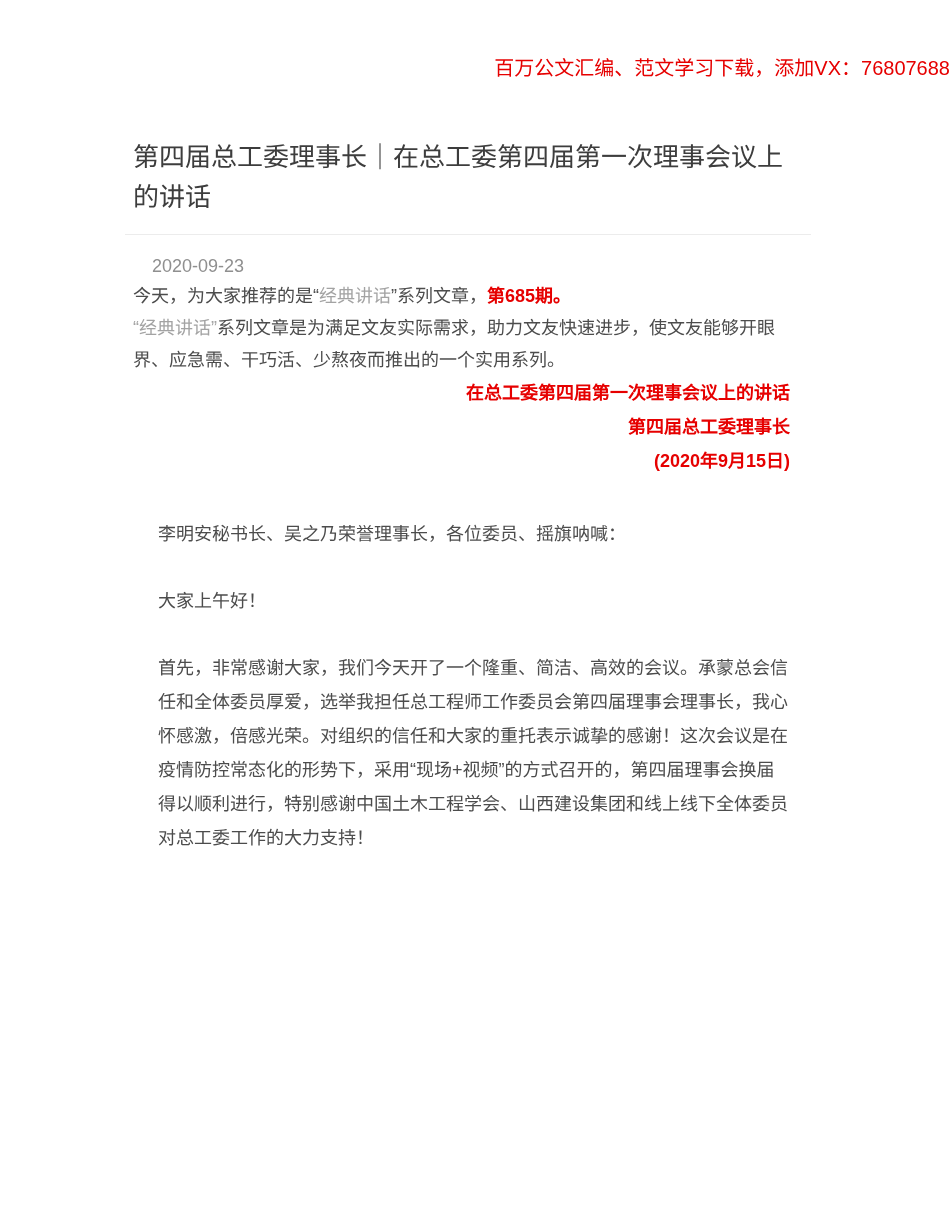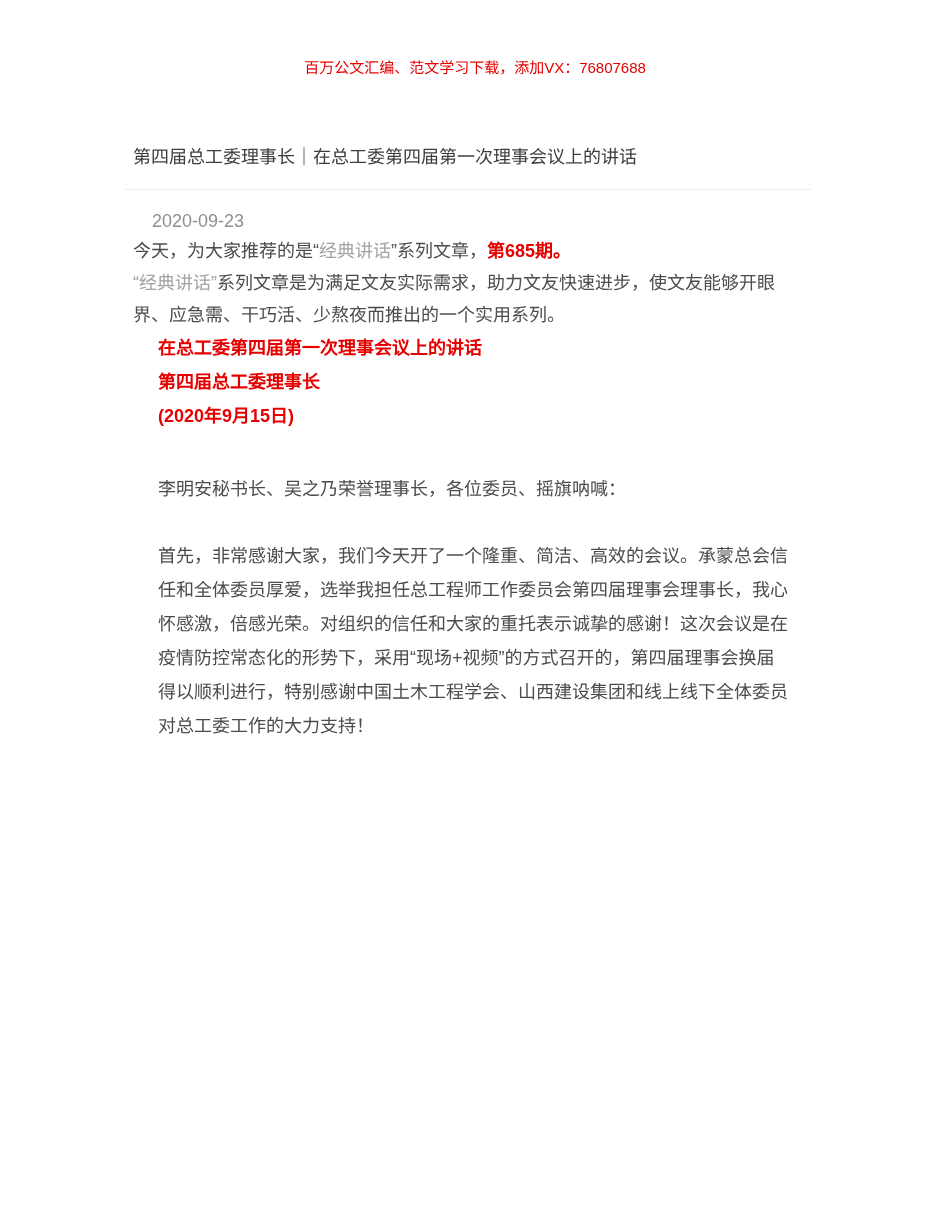--- a/index.html
+++ b/index.html
@@ -11,38 +11,38 @@
     --divider:#ececec;
   }
   *{box-sizing:border-box;}
   html,body{margin:0;padding:0;}
   body{
     width:950px;height:1230px;background:#ffffff;overflow:hidden;
     font-family:"Liberation Sans","DejaVu Sans",sans-serif;
     -webkit-font-smoothing:antialiased;
   }
   .banner{
-    padding-top:55px;text-align:center;
-    font-size:15px;line-height:26px;color:var(--accent-red);
+    padding-top:55px;text-align:right;
+    font-size:20px;line-height:26px;color:var(--accent-red);
   }
   .article{margin-left:125px;width:686px;}
   .tx{margin-left:33px;margin-right:21px;}
   .title{
-    margin-top:56px;font-size:18px;line-height:40px;
+    margin-top:56px;font-size:26px;line-height:40px;
     font-weight:400;color:var(--title-text);margin-left:8px;
   }
   .divider{height:0;border:0;border-top:1px solid var(--divider);margin:10px 0 0 0;}
   .date{margin-top:21px;font-size:18px;line-height:20px;color:var(--date-gray);margin-left:27px;}
   .intro{margin-top:4px;margin-left:8px;}
   .intro p{margin:0;font-size:18px;line-height:32px;color:var(--body-text);}
   .b{font-weight:bold;}
   .red{color:var(--accent-red);}
   .gray{color:var(--muted-gray);}
   .red-headings div{
-    text-align:left;font-weight:bold;color:var(--accent-red);
+    text-align:right;font-weight:bold;color:var(--accent-red);
     font-size:18px;line-height:34px;
   }
   .speech p{
     font-size:18px;line-height:34px;color:var(--body-text);
     margin:33px 0 0 0;
   }
   .speech p.first{margin-top:39px;}
 </style>
 </head>
 <body>
@@ -67,16 +67,17 @@
   </div>
 
   <div class="red-headings tx">
     <div>在总工委第四届第一次理事会议上的讲话</div>
     <div>第四届总工委理事长</div>
     <div>(2020年9月15日)</div>
   </div>
 
   <div class="speech tx">
     <p class="first">李明安秘书长、吴之乃荣誉理事长，各位委员、摇旗呐喊：</p>
+    <p>大家上午好！</p>
     <p>首先，非常感谢大家，我们今天开了一个隆重、简洁、高效的会议。承蒙总会信任和全体委员厚爱，选举我担任总工程师工作委员会第四届理事会理事长，我心怀感激，倍感光荣。对组织的信任和大家的重托表示诚挚的感谢！这次会议是在疫情防控常态化的形势下，采用“现场+视频”的方式召开的，第四届理事会换届得以顺利进行，特别感谢中国土木工程学会、山西建设集团和线上线下全体委员对总工委工作的大力支持！</p>
   </div>
 
 </div>
 
 </body></html>

